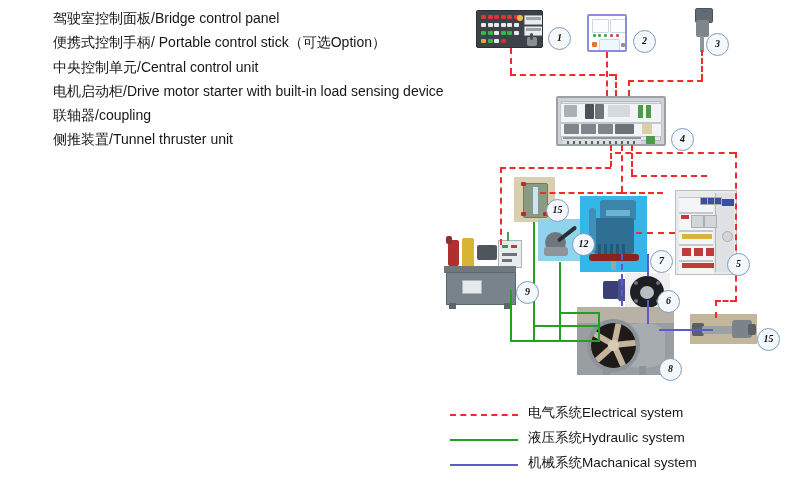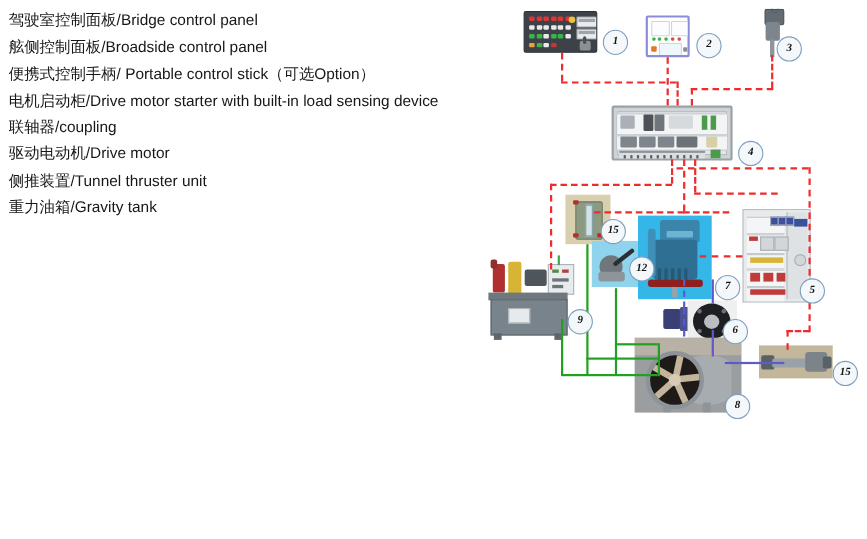--- a/index.html
+++ b/index.html
@@ -13,21 +13,21 @@
   }
   #root{position:relative;width:788px;height:490px;}
 
   
   .legend-list{position:absolute;left:8px;top:6px;width:452px;}
   .legend-title{
     font-size:14.5px;font-weight:bold;line-height:22px;
     color:#0d0d0d;white-space:nowrap;letter-spacing:0px;
   }
   .legend-line{
-    font-size:14px;line-height:24.3px;color:#171717;white-space:nowrap;
+    font-size:14px;line-height:24.3px;color:#171717;white-space:nowrap;margin-left:45px;
   }
 
   
   .diagram{position:absolute;left:435px;top:0;width:353px;height:400px;}
 
   .node{position:absolute;box-sizing:border-box;overflow:hidden;}
 
   
   .bubble{
     position:absolute;
@@ -158,27 +158,25 @@
   .p6b .g2{position:absolute;background:#4a5190;border-radius:2px;}
   .p6b .g3{position:absolute;background:#2d3260;border-radius:50%;}
 </style>
 </head>
 <body>
 
 <div id="root">
 
   <div class="legend-list">
     <div class="legend-line">驾驶室控制面板/Bridge control panel</div>
-    <div class="legend-line">舷侧控制面板/Broadside control panel</div>
     <div class="legend-line">便携式控制手柄/ Portable control stick（可选Option）</div>
+    <div class="legend-line">中央控制单元/Central control unit</div>
     <div class="legend-line">电机启动柜/Drive motor starter with built-in load sensing device</div>
     <div class="legend-line">联轴器/coupling</div>
-    <div class="legend-line">驱动电动机/Drive motor</div>
     <div class="legend-line">侧推装置/Tunnel thruster unit</div>
-    <div class="legend-line">重力油箱/Gravity tank</div>
   </div>
 
   <div class="diagram">
 
     <div class="seg v e" style="left:75px;top:48px;height:26px;"></div>
     <div class="seg h e" style="left:75px;top:74px;width:105px;"></div>
     <div class="seg v e" style="left:180px;top:74px;height:22px;"></div>
 
     <div class="seg v e" style="left:171px;top:52px;height:44px;"></div>
 
@@ -427,14 +425,28 @@
     <div class="node p10" style="left:255px;top:314px;width:67px;height:30px;">
       <div class="endcap" style="left:2px;top:9px;width:12px;height:13px;"></div>
       <div class="rod" style="left:12px;top:12px;width:34px;height:8px;"></div>
       <div class="rodbox" style="left:42px;top:6px;width:20px;height:18px;"></div>
       <div class="endcap" style="left:58px;top:10px;width:8px;height:11px;"></div>
     </div>
     <div class="bubble" style="left:322px;top:328px;">15</div>
 
   </div>
 
+  <div class="key">
+    <div class="key-row">
+      <span class="key-swatch ed"></span>
+      <span class="key-label">电气系统Electrical system</span>
+    </div>
+    <div class="key-row">
+      <span class="key-swatch gs"></span>
+      <span class="key-label">液压系统Hydraulic system</span>
+    </div>
+    <div class="key-row">
+      <span class="key-swatch bs"></span>
+      <span class="key-label">机械系统Machanical system</span>
+    </div>
+  </div>
 
 </div>
 
 </body></html>

